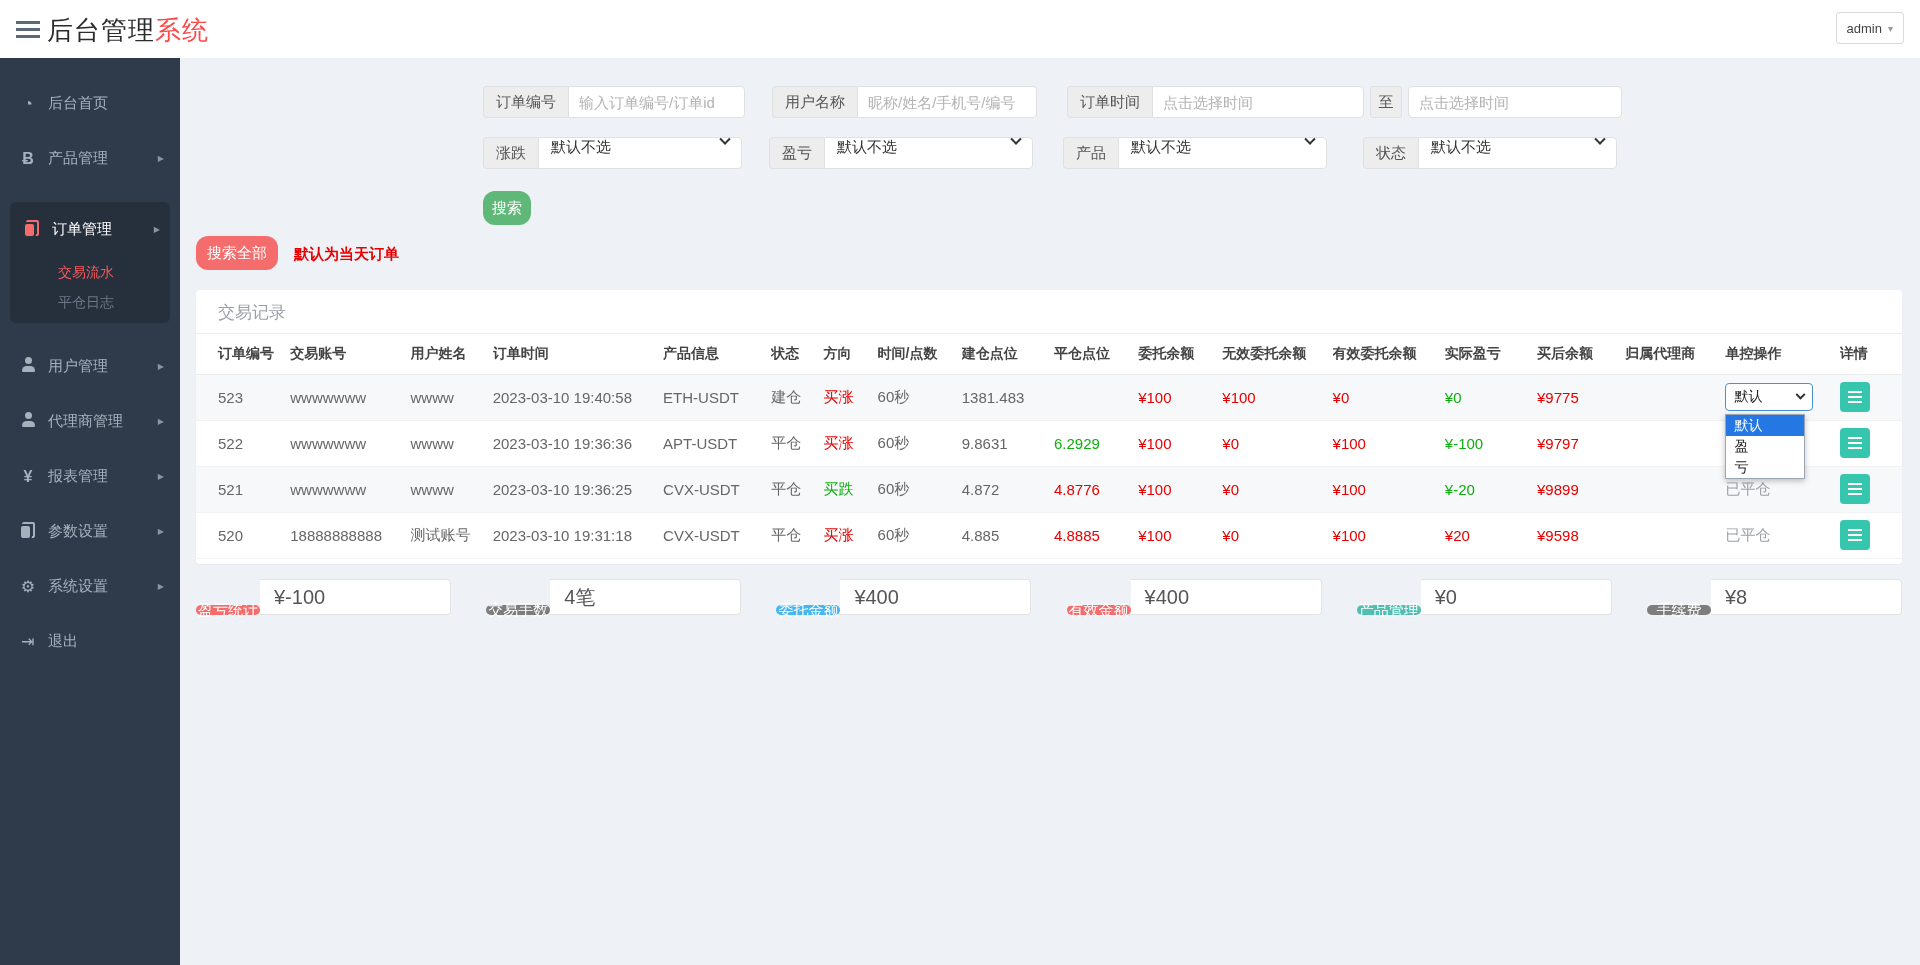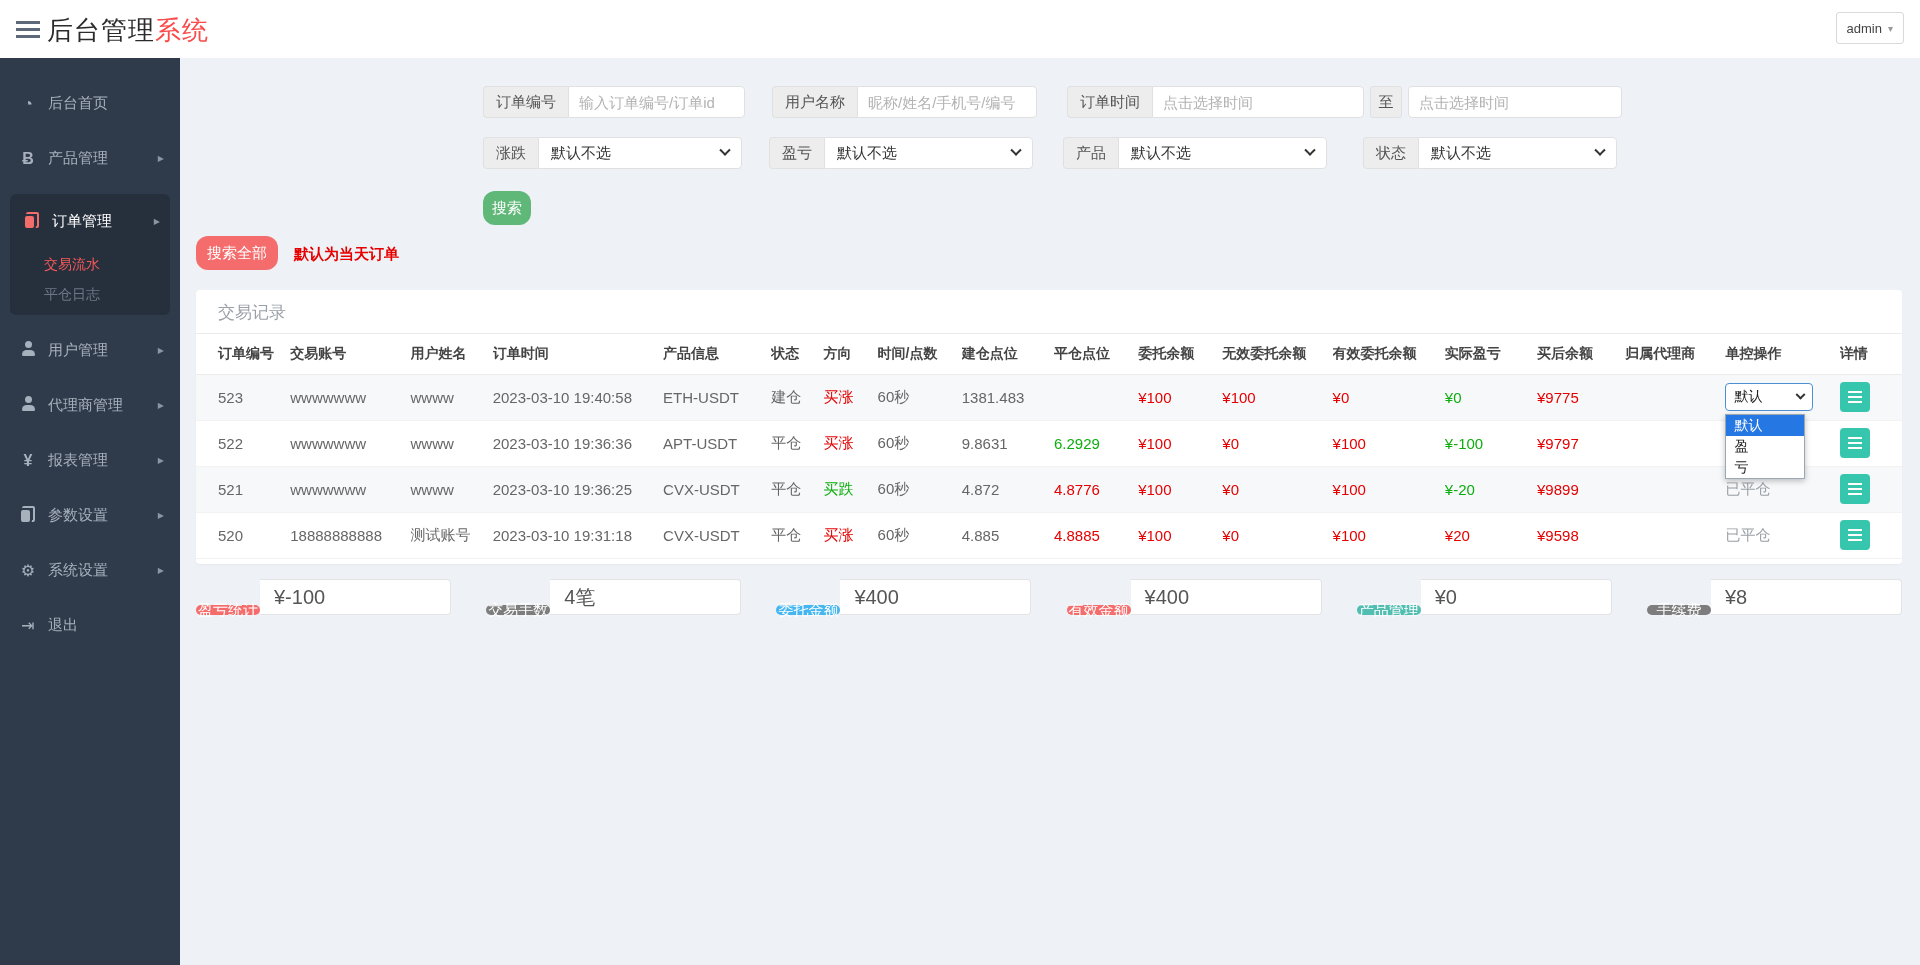--- a/index.html
+++ b/index.html
@@ -21,23 +21,23 @@
   .user-box { position:absolute; right:16px; top:12px; height:32px; padding:0 10px; background:#fff;
     border:1px solid #d9d9d9; border-radius:3px; display:flex; align-items:center; gap:6px;
     font-size:13px; color:#444; cursor:pointer; }
   .user-box .caret { color:#999; font-size:10px; }
   
   .sidebar { position:absolute; top:58px; left:0; bottom:0; width:180px; background:#2f3a4a; --sb-bg:#2f3a4a; z-index:5; }
   .menu { padding-top:18px; }
   .mi { height:55px; display:flex; align-items:center; padding:0 16px; color:#a7b0bd; font-size:15px; cursor:pointer; }
   .mi .ic { width:24px; margin-right:8px; font-size:16px; text-align:center; flex:0 0 24px; }
   .mi .arrow { margin-left:auto; font-size:8px; color:#8b95a3; }
-  .mi-group { margin:8px 10px; background:rgba(0,0,0,0.18); border-radius:6px; padding-bottom:6px; --sb-bg:#28313e; }
+  .mi-group { margin:16px 10px; background:rgba(0,0,0,0.18); border-radius:6px; padding-bottom:6px; --sb-bg:#28313e; }
   .mi-group .mi { padding:0 10px; color:#fff; }
-  .sub { height:30px; line-height:30px; padding-left:34px; font-size:14px; color:#6d7787; cursor:pointer; }
+  .sub { height:30px; line-height:30px; padding-left:48px; font-size:14px; color:#6d7787; cursor:pointer; }
   .sub.active { color:#fb5a5a; }
   .icon-pages { display:inline-block; position:relative; width:14px; height:16px; }
   .icon-pages::before { content:""; position:absolute; top:0; right:0; width:9px; height:12px; border:2px solid currentColor; border-radius:2px; }
   .icon-pages::after  { content:""; position:absolute; bottom:0; left:0; width:9px; height:12px; background:currentColor; border-radius:2px; box-shadow:0 0 0 2px var(--sb-bg); }
   .red-ic { color:#f56c6c; }
   .icon-person { display:inline-block; position:relative; width:16px; height:15px; }
   .icon-person::before { content:""; position:absolute; top:0; left:5px; width:7px; height:7px; border-radius:50%; background:currentColor; }
   .icon-person::after  { content:""; position:absolute; bottom:0; left:2px; width:13px; height:6px; border-radius:7px 7px 2px 2px; background:currentColor; }
   
   .main { position:absolute; top:58px; left:180px; right:0; bottom:0; }
@@ -45,21 +45,21 @@
   .f-row { position:absolute; left:303px; display:flex; }
   .f-row1 { top:28px; }
   .f-row2 { top:79px; }
   .fgroup { display:flex; height:32px; }
   .flabel { background:#ededed; border:1px solid #e0e0e0; border-right:none; border-radius:4px 0 0 4px;
     padding:0 12px; display:flex; align-items:center; font-size:15px; color:#555; white-space:nowrap; }
   .finput { border:1px solid #e0e0e0; border-radius:0 4px 4px 0; height:32px; padding:0 10px;
     font-size:15px; color:#333; background:#fff; outline:none; font-family:inherit; }
   .finput::placeholder { color:#b3b3b3; }
   .fselect { border:1px solid #e0e0e0; border-radius:0 4px 4px 0; height:32px; padding:0 12px; background:#fff;
-    display:flex; align-items:center; justify-content:space-between; font-size:15px; color:#333; cursor:pointer; }
+    display:flex; align-items:flex-start; justify-content:space-between; font-size:15px; color:#333; cursor:pointer; }
   .chev { width:8px; height:8px; border-right:2px solid #333; border-bottom:2px solid #333;
     transform:rotate(45deg) translate(-2px,-2px); }
   .to-label { background:#ededed; border:1px solid #e0e0e0; border-radius:3px; width:32px; margin:0 6px 0 6px;
     display:flex; align-items:center; justify-content:center; font-size:15px; color:#555; }
   .btn { border:none; color:#fff; border-radius:12px; font-size:15px; cursor:pointer; font-family:inherit; }
   .search-btn { position:absolute; top:133px; left:303px; width:48px; height:34px; background:#5FB878; }
   .search-all-btn { position:absolute; top:178px; left:16px; width:82px; height:34px; background:#f56c6c; }
   .note { position:absolute; top:187px; left:114px; font-size:15px; font-weight:bold; color:#e60000; }
   
   .card { position:absolute; top:232px; left:16px; right:18px; height:274px; background:#fff;

